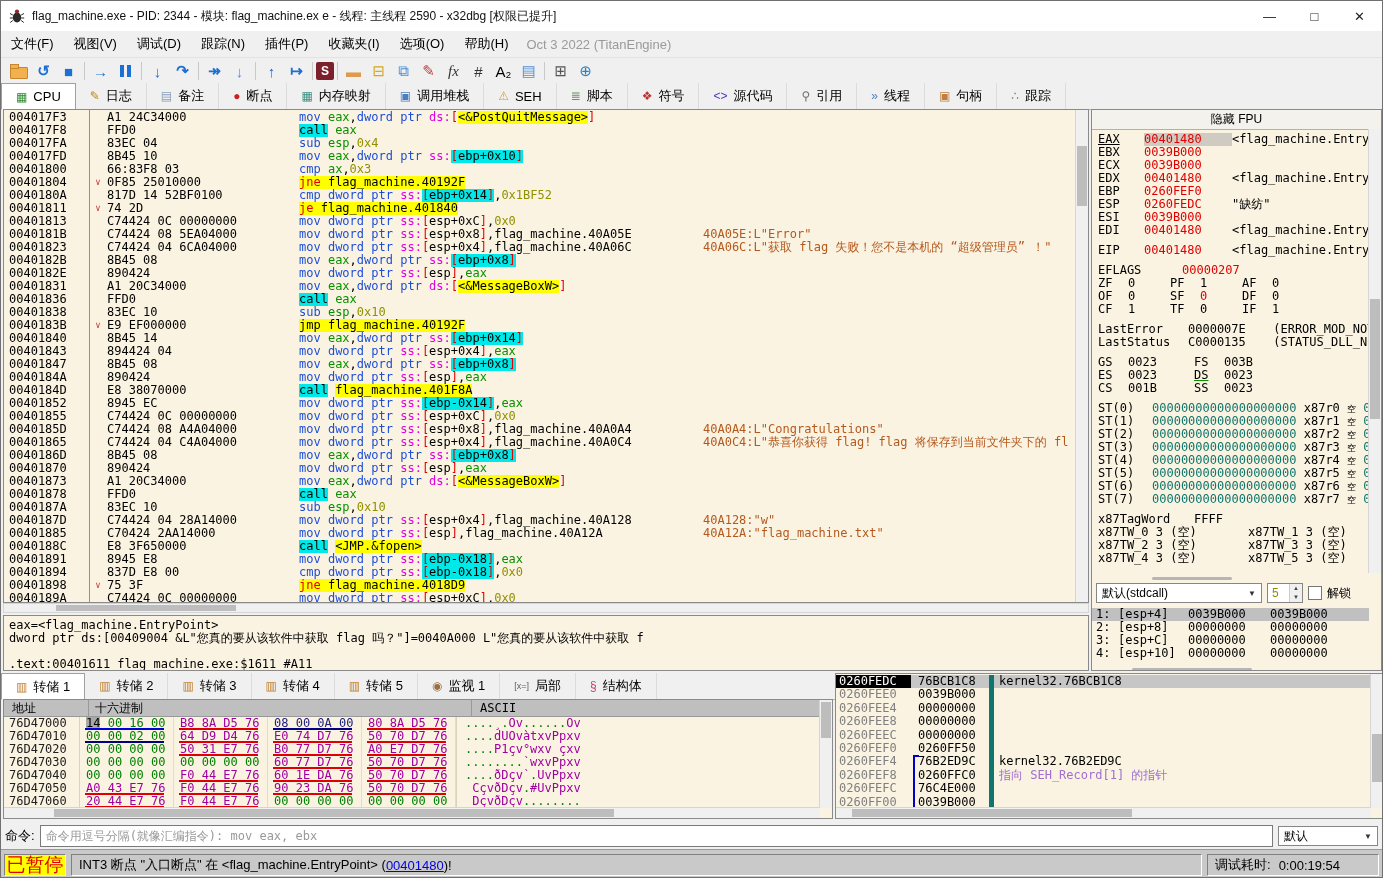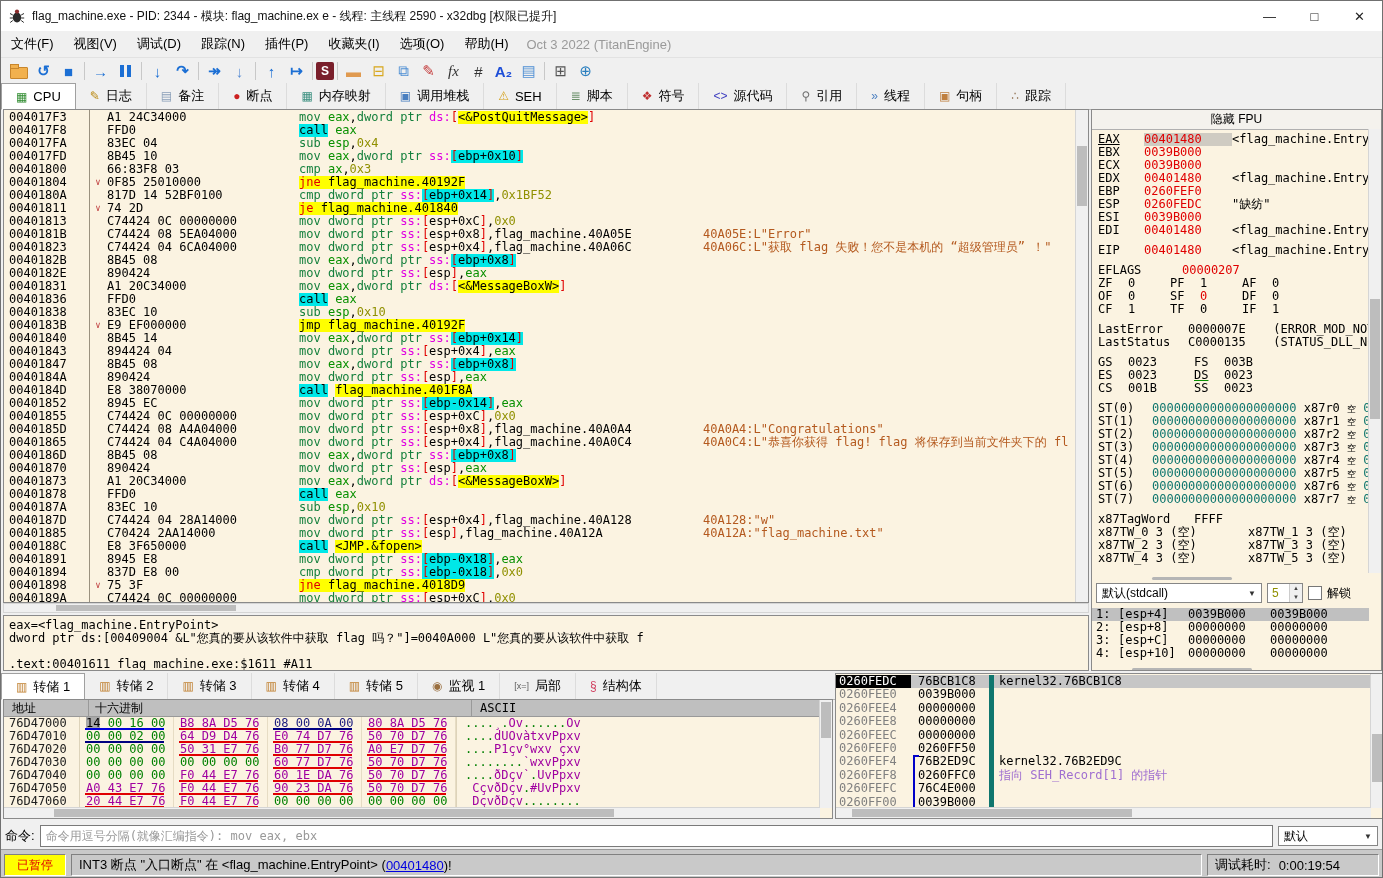--- a/index.html
+++ b/index.html
@@ -37,21 +37,21 @@
   
   #disasm{top:108px;left:2px;width:1086px;height:494px;overflow:hidden;}
   #disasm-rows{position:absolute;top:1px;left:0;right:12px;bottom:0;overflow:hidden;}
   .drow{display:flex;height:13px;line-height:13px;white-space:pre;}
   .d-addr{width:80px;padding-left:5px;flex:none;}
   .d-mark{width:18px;flex:none;color:#c04040;font-size:9px;text-align:center;}
   .d-bytes{width:192px;flex:none;overflow:hidden;}
   .d-instr{width:404px;flex:none;overflow:hidden;}
   .d-comment{flex:1;color:#b4591e;overflow:hidden;}
   .dsep{position:absolute;top:0;bottom:0;left:85px;width:1px;background:#9a917f;}
-  .mn{color:#15803d;} .reg{color:#089000;} .seg{color:#e000e0;} .brk{color:#e00000;}
+  .mn{color:#1d4ed8;} .reg{color:#089000;} .seg{color:#e000e0;} .brk{color:#e00000;}
   .num{color:#909000;} .jcc{color:#e00000;} .hlY{background:#ffff00;} .hlC{background:#00e8e8;}
   #disasm-hscroll{top:602px;left:2px;width:1086px;height:10px;position:absolute;background:#f0f0f0;border:1px solid #d5d5d5;box-sizing:border-box;}
   
   #infobox{top:614px;left:2px;width:1086px;height:56px;padding:3px 5px;overflow:hidden;}
   .info-line{height:13px;line-height:13px;white-space:pre;}
   
   #regpane{top:108px;left:1090px;width:291px;height:562px;overflow:hidden;}
   #fpu-btn{position:absolute;top:0;left:0;right:0;height:19px;background:#f4f2ed;border-bottom:1px solid #b0b0b0;
            text-align:center;font-family:"Liberation Sans",sans-serif;font-size:12px;line-height:18px;}
   #reg-content{position:absolute;top:19px;left:0;right:12px;height:444px;overflow:hidden;padding:4px 0 0 6px;line-height:13px;white-space:pre;}
@@ -118,21 +118,21 @@
   #stack-hscroll{right:12px;}
   
   #cmdbar{position:absolute;top:822px;left:0;right:0;height:26px;background:#f0f0f0;display:flex;align-items:center;padding:0 4px;gap:5px;}
   #cmd-label{font-size:13px;white-space:nowrap;}
   #cmd-input{flex:1;height:20px;border:1px solid #7a7a7a;background:#fff;font-family:"DejaVu Sans Mono",monospace;font-size:12px;padding:0 5px;outline:none;}
   #cmd-input::placeholder{color:#999;}
   #cmd-dd{width:100px;}
   
   #statusbar{position:absolute;top:848px;left:0;right:0;height:30px;background:#c9c9c9;display:flex;align-items:center;padding:0 3px;gap:5px;border-top:1px solid #9a9a9a;}
   .sunken{border:1px solid;border-color:#808080 #fff #fff #808080;height:22px;display:flex;align-items:center;box-sizing:border-box;}
-  #st-state{width:62px;background:#ffff00;color:#e00000;justify-content:center;font-size:12px;}
+  #st-state{width:62px;background:#ffff00;color:#e00000;justify-content:center;font-size:19px;}
   #st-msg{flex:1;padding:0 7px;font-size:13px;white-space:pre;overflow:hidden;}
   .link{color:#0000e0;text-decoration:underline;}
   #st-time{width:172px;padding:0 7px;font-size:13px;white-space:pre;}
 </style>
 </head>
 <body>
 
 <div class="win">
 
   <div class="titlebar">
@@ -186,21 +186,21 @@
       <div class="tb-icon" style="color: rgb(28, 111, 212); font-weight: bold;">↦</div>
       <div class="tb-sep"></div>
       <div class="tb-icon ic-sbox">S</div>
       <div class="tb-sep"></div>
       <div class="tb-icon" style="color: rgb(224, 154, 80);">▬</div>
       <div class="tb-icon" style="color: rgb(216, 168, 32);">⊟</div>
       <div class="tb-icon" style="color: rgb(79, 143, 212);">⧉</div>
       <div class="tb-icon" style="color: rgb(196, 60, 60);">✎</div>
       <div class="tb-icon" style="color: rgb(51, 51, 51); font-style: italic; font-family: &quot;Liberation Serif&quot;, serif;">fx</div>
       <div class="tb-icon" style="color: rgb(51, 51, 51);">#</div>
-      <div class="tb-icon" style="color: #1d4ed8; font-weight: bold;">A₂</div>
+      <div class="tb-icon" style="color: #000000;">A₂</div>
       <div class="tb-icon" style="color: rgb(79, 143, 212);">▤</div>
       <div class="tb-sep"></div>
       <div class="tb-icon" style="color: rgb(85, 85, 85);">⊞</div>
       <div class="tb-icon" style="color: rgb(42, 127, 191);">⊕</div>
     </div>
 
   <div class="maintabs" id="maintabs">
       <div class="tab active">
         <span class="tab-ic" style="color: rgb(46, 139, 46);">▦</span>
         <span>CPU</span>

